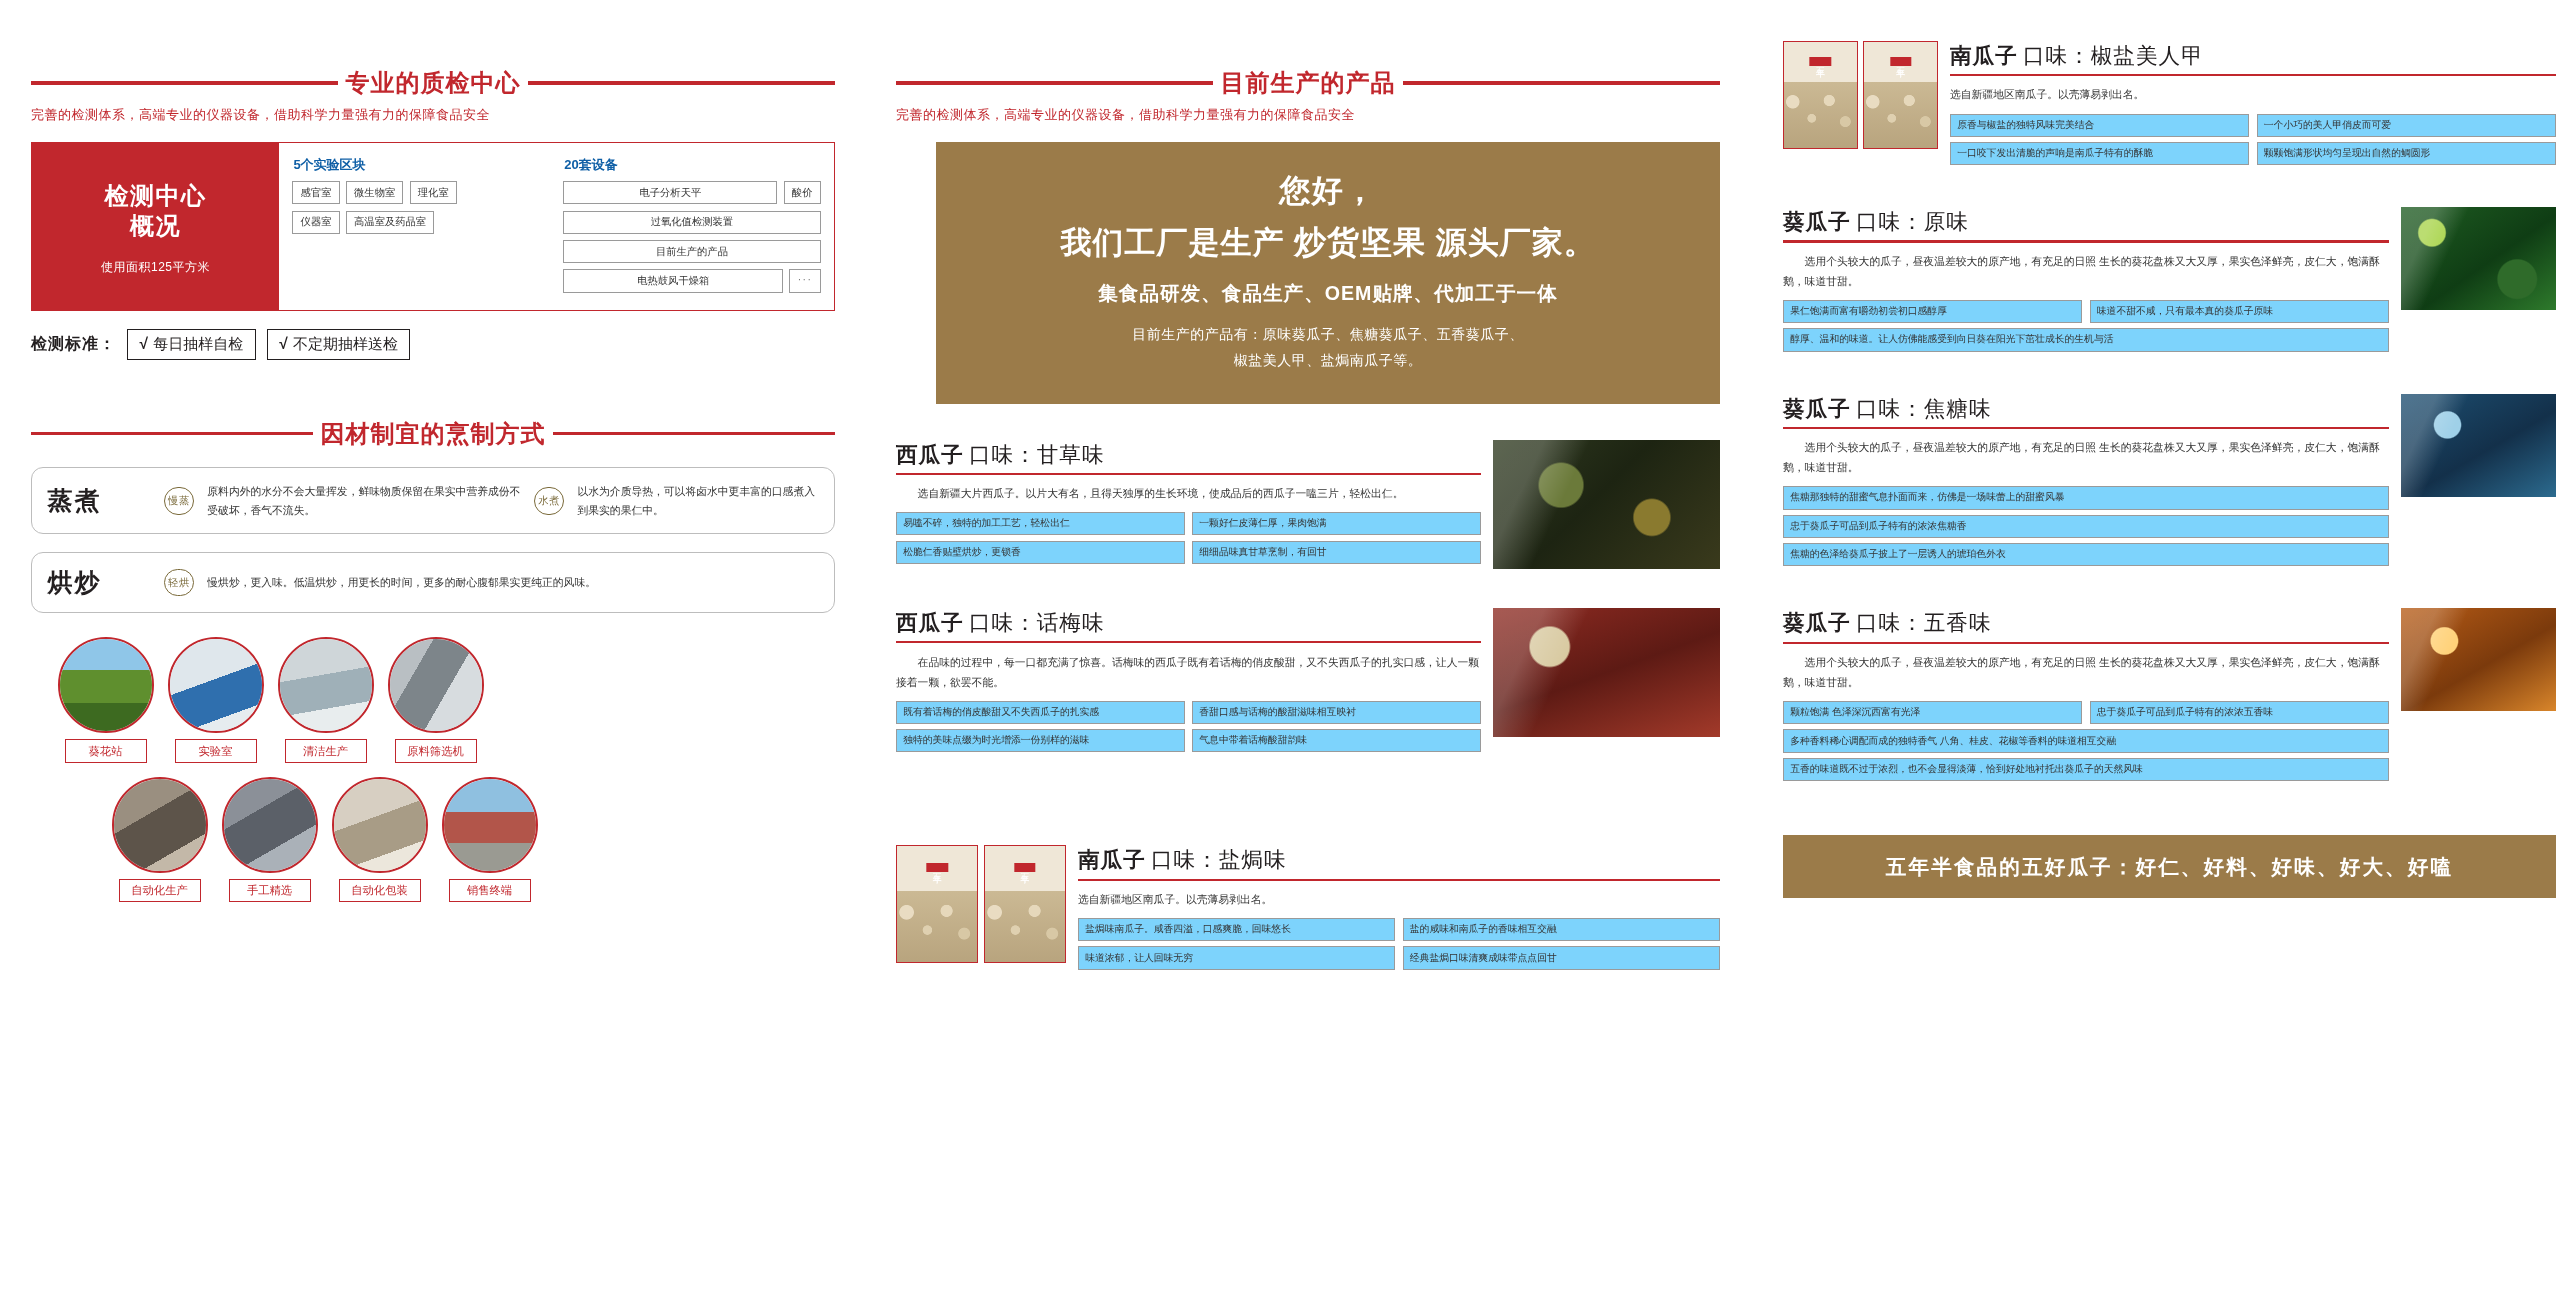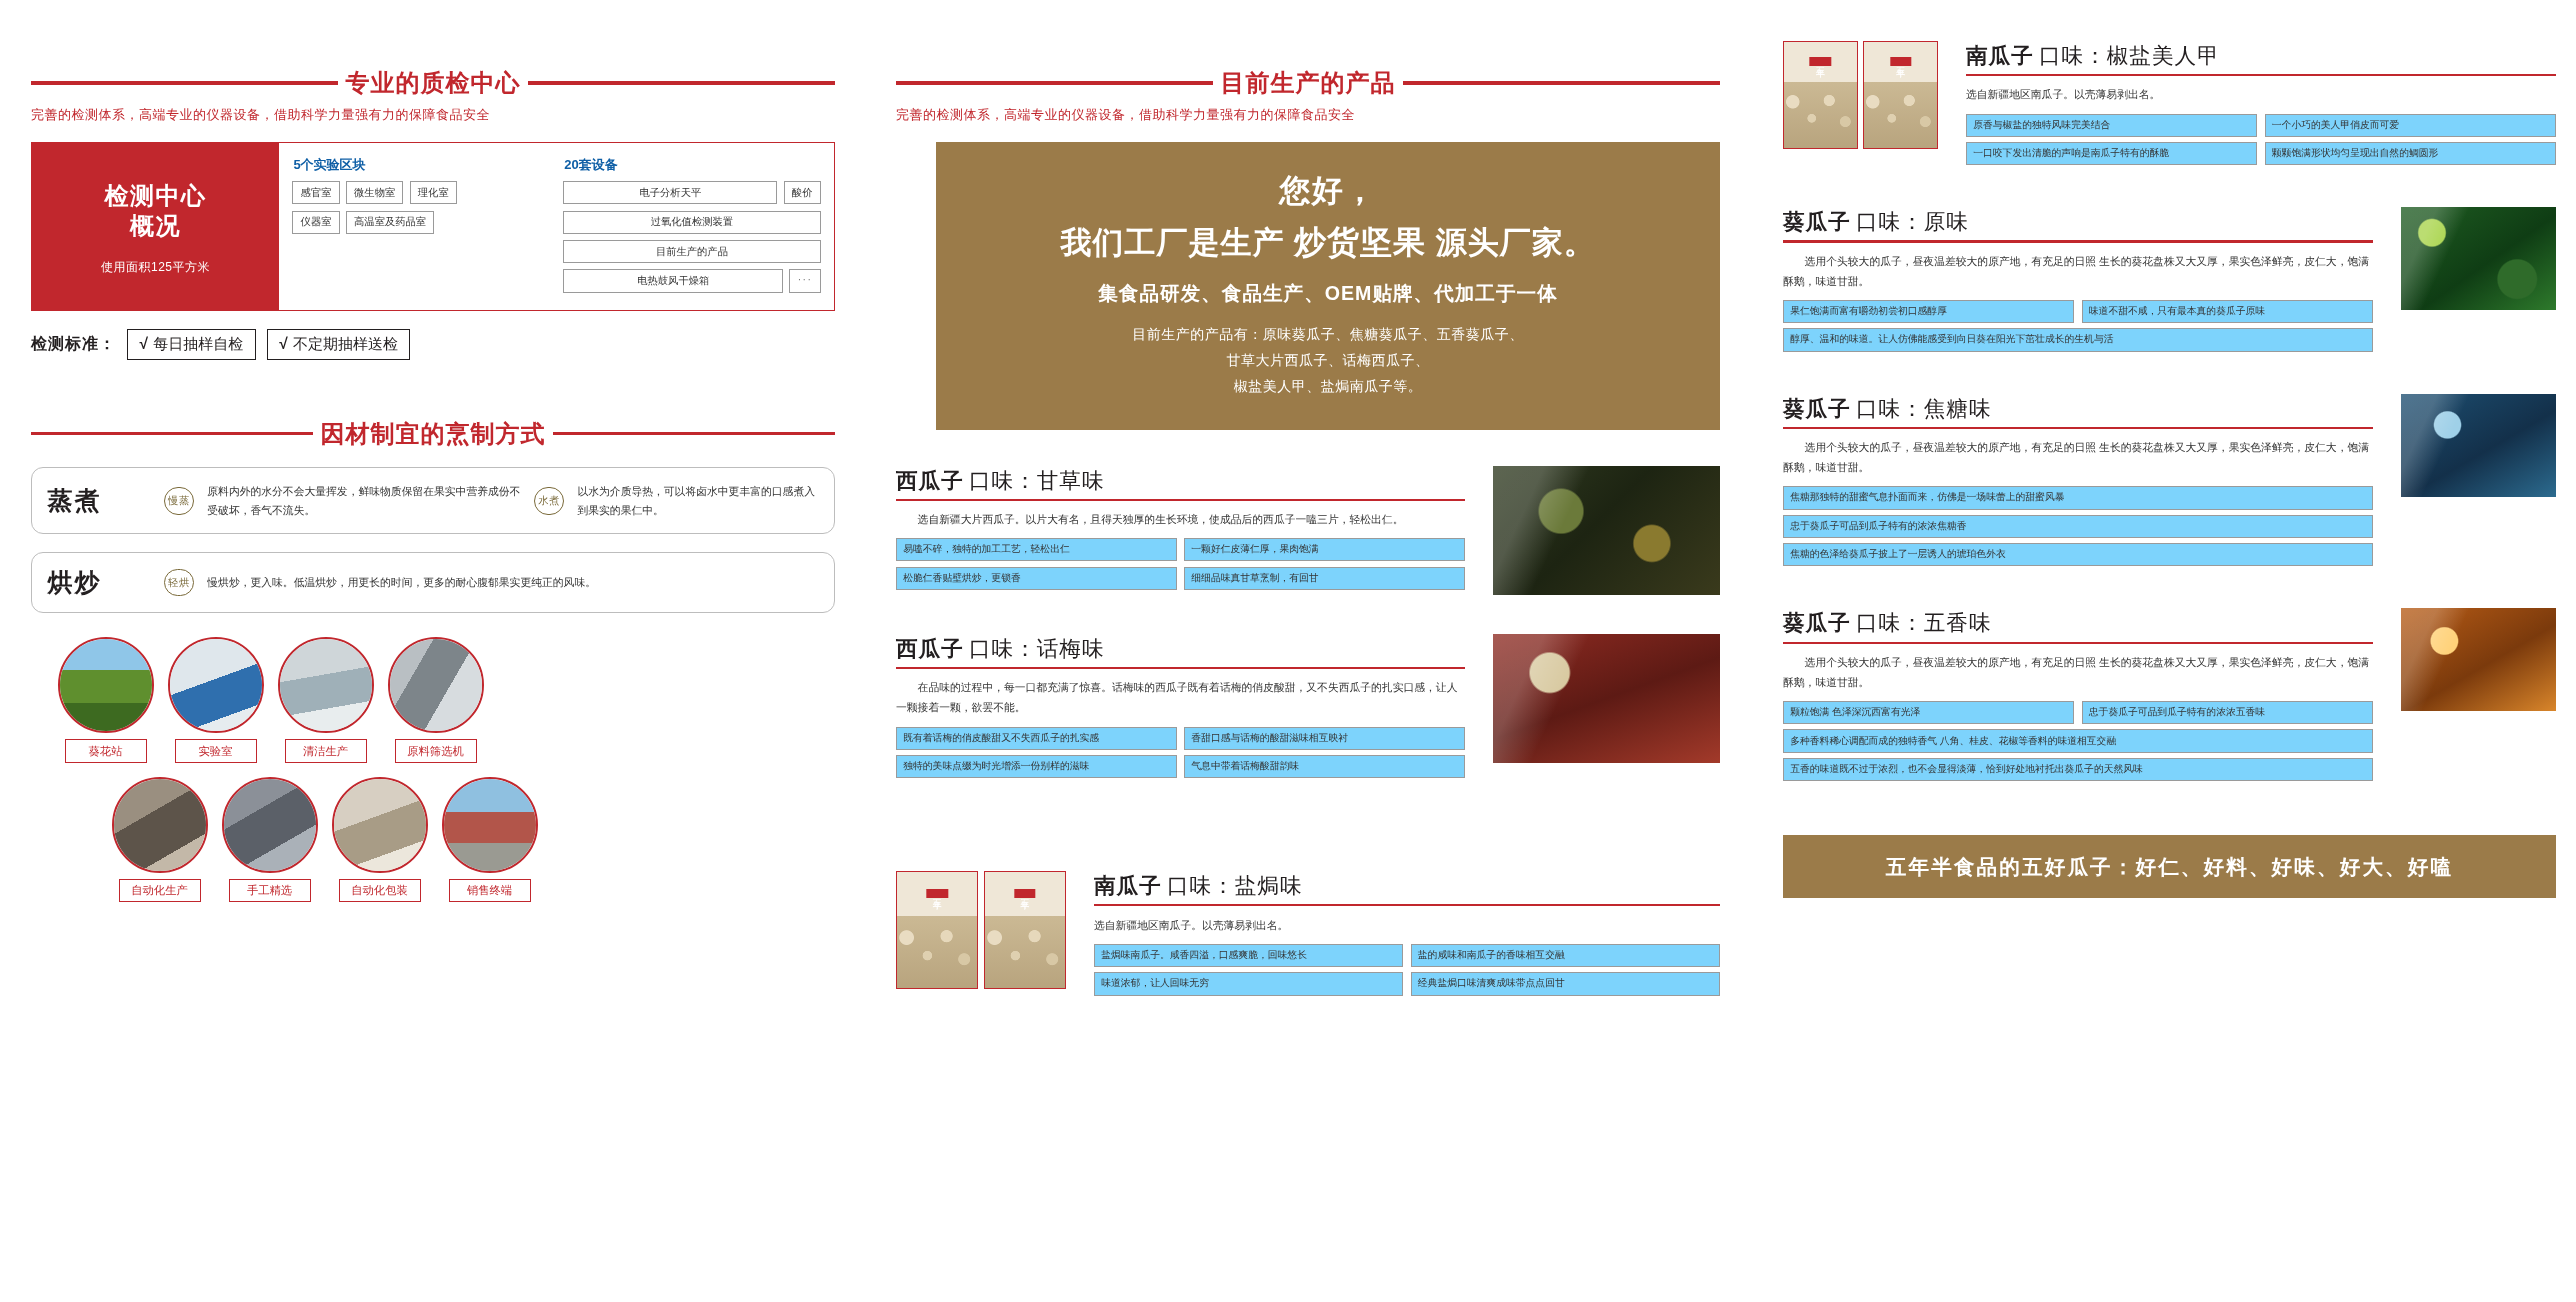--- a/index.html
+++ b/index.html
@@ -84,21 +84,21 @@
   .hero {
     margin-top:17.5px; background:#9b7b49; color:#fff; padding:28px 20.6px 30px; text-align:center;margin-left:40px;
   }
   .hero .h1 { font-size:31px; font-weight:bold; letter-spacing:1.5px; }
   .hero .h2 { font-size:31px; font-weight:bold; letter-spacing:1px; margin-top:9.3px; }
   .hero .h2 .kw { font-size:32px; }
   .hero .h3 { font-size:19.6px; font-weight:bold; margin-top:15.5px; letter-spacing:1px; }
   .hero .h4 { font-size:14px; margin-top:14.4px; line-height:1.85; letter-spacing:0.5px; }
 
   
-  .prod { display:flex; gap:28px; }
+  .prod { display:flex; gap:12px; }
   .prod .txt { flex:1 1 auto; }
   .prod .pic { flex:0 0 auto; }
 
   .ph { display:flex; align-items:flex-end; gap:5.2px; }
   .ph .name { font-size:21.6px; font-weight:bold; letter-spacing:1px; white-space:nowrap; }
   .ph .flavor { font-size:21.6px; font-weight:normal; letter-spacing:1px; white-space:nowrap; }
   .ph-rule { height:2.1px; background:#c1272d; margin-top:4.1px; }
 
   .pdesc { font-size:10.8px; line-height:1.85; color:#333; margin-top:9.3px; text-indent:21.6px; }
   .pdesc.noind { text-indent:0; }
@@ -331,21 +331,20 @@
     <div class="hero">
       <div class="h1">您好，</div>
       <div class="h2">
         <span>我们工厂是生产</span>
         <span class="kw">炒货坚果</span>
         <span>源头厂家。</span>
       </div>
       <div class="h3">集食品研发、食品生产、OEM贴牌、代加工于一体</div>
       <div class="h4">
         <div>目前生产的产品有：原味葵瓜子、焦糖葵瓜子、五香葵瓜子、</div>
-        <div>甘草大片西瓜子、话梅西瓜子、</div>
         <div>椒盐美人甲、盐焗南瓜子等。</div>
       </div>
     </div>
 
     <div class="prod" style="margin-top:36px;">
       <div class="txt">
         <div class="ph">
           <span class="name">西瓜子</span>
           <span class="flavor">口味：甘草味</span>
         </div>

